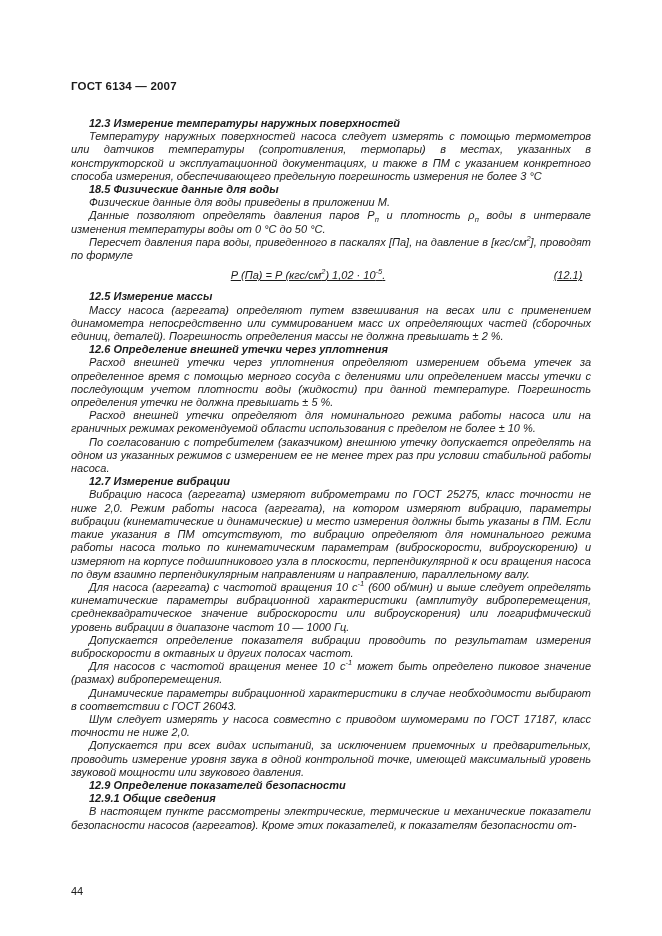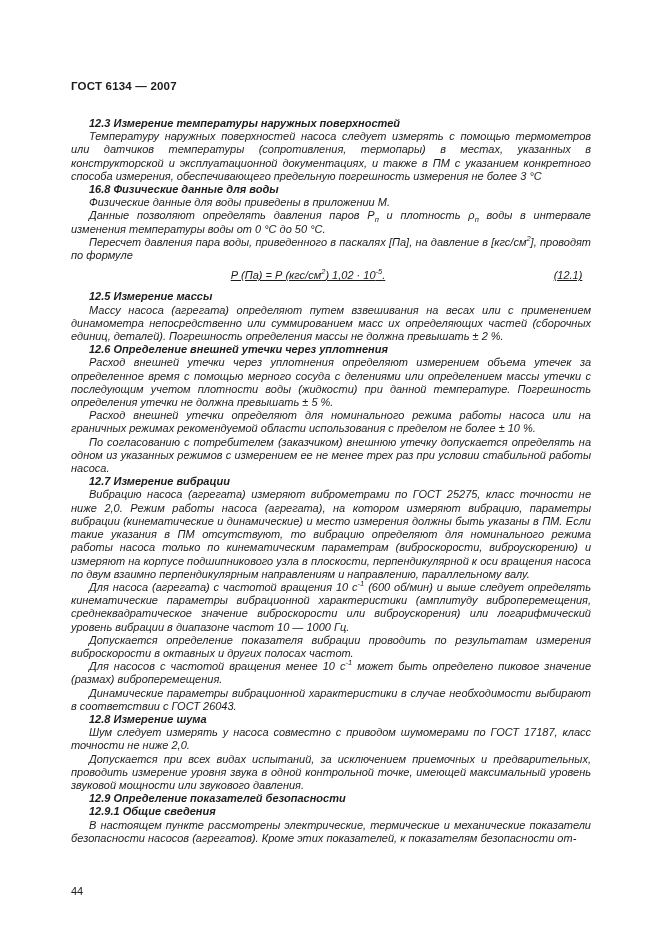--- a/index.html
+++ b/index.html
@@ -68,41 +68,40 @@
 </style>
 </head>
 <body>
 
 <div class="page">
   <div class="doc-header">ГОСТ 6134 — 2007</div>
 
   <div class="body-text">
       <p class="h">12.3 Измерение температуры наружных поверхностей</p>
       <p>Температуру наружных поверхностей насоса следует измерять с помощью термометров или датчиков температуры (сопротивления, термопары) в местах, указанных в конструкторской и эксплуатационной документациях, и также в ПМ с указанием конкретного способа измерения, обеспечивающего предельную погрешность измерения не более 3 °С</p>
-      <p class="h">16.8 Физические данные для воды</p>
+      <p class="h">18.5 Физические данные для воды</p>
       <p>Физические данные для воды приведены в приложении М.</p>
       <p><span>Данные позволяют определять давления паров Р</span><sub>п</sub><span> и плотность ρ</span><sub>п</sub><span> воды в интервале изменения температуры воды от 0 °С до 50 °С.</span></p>
       <p><span>Пересчет давления пара воды, приведенного в паскалях [Па], на давление в [кгс/см</span><sup>2</sup><span>], проводят по формуле</span></p>
       <div class="formula-row">
         <span class="formula-body"><span>Р (Па) = Р (кгс/см</span><sup>2</sup><span>) 1,02 · 10</span><sup>-5</sup><span>.</span></span>
         <span class="formula-number">(12.1)</span>
       </div>
       <p class="h">12.5 Измерение массы</p>
       <p>Массу насоса (агрегата) определяют путем взвешивания на весах или с применением динамометра непосредственно или суммированием масс их определяющих частей (сборочных единиц, деталей). Погрешность определения массы не должна превышать ± 2 %.</p>
       <p class="h">12.6 Определение внешней утечки через уплотнения</p>
       <p>Расход внешней утечки через уплотнения определяют измерением объема утечек за определенное время с помощью мерного сосуда с делениями или определением массы утечки с последующим учетом плотности воды (жидкости) при данной температуре. Погрешность определения утечки не должна превышать ± 5 %.</p>
       <p>Расход внешней утечки определяют для номинального режима работы насоса или на граничных режимах рекомендуемой области использования с пределом не более ± 10 %.</p>
       <p>По согласованию с потребителем (заказчиком) внешнюю утечку допускается определять на одном из указанных режимов с измерением ее не менее трех раз при условии стабильной работы насоса.</p>
       <p class="h">12.7 Измерение вибрации</p>
       <p>Вибрацию насоса (агрегата) измеряют виброметрами по ГОСТ 25275, класс точности не ниже 2,0. Режим работы насоса (агрегата), на котором измеряют вибрацию, параметры вибрации (кинематические и динамические) и место измерения должны быть указаны в ПМ. Если такие указания в ПМ отсутствуют, то вибрацию определяют для номинального режима работы насоса только по кинематическим параметрам (виброскорости, виброускорению) и измеряют на корпусе подшипникового узла в плоскости, перпендикулярной к оси вращения насоса по двум взаимно перпендикулярным направлениям и направлению, параллельному валу.</p>
       <p><span>Для насоса (агрегата) с частотой вращения 10 с</span><sup>-1</sup><span> (600 об/мин) и выше следует определять кинематические параметры вибрационной характеристики (амплитуду виброперемещения, среднеквадратическое значение виброскорости или виброускорения) или логарифмический уровень вибрации в диапазоне частот 10 — 1000 Гц.</span></p>
       <p>Допускается определение показателя вибрации проводить по результатам измерения виброскорости в октавных и других полосах частот.</p>
       <p><span>Для насосов с частотой вращения менее 10 с</span><sup>-1</sup><span> может быть  определено пиковое значение (размах) виброперемещения.</span></p>
       <p>Динамические параметры вибрационной характеристики в случае необходимости выбирают в соответствии с ГОСТ 26043.</p>
-      <p class="h">12.8 Измерение шума</p>
       <p>Шум следует измерять у насоса совместно с приводом шумомерами по ГОСТ 17187, класс точности не ниже 2,0.</p>
       <p>Допускается при всех видах испытаний, за исключением приемочных и предварительных, проводить измерение уровня звука в одной контрольной точке, имеющей максимальный уровень звуковой мощности или звукового давления.</p>
       <p class="h">12.9 Определение показателей безопасности</p>
       <p class="h">12.9.1 Общие сведения</p>
       <p>В настоящем пункте рассмотрены электрические, термические и механические показатели безопасности насосов (агрегатов). Кроме этих показателей, к показателям безопасности от-</p>
     </div>
 
   <div class="page-number">44</div>
 </div>
 

